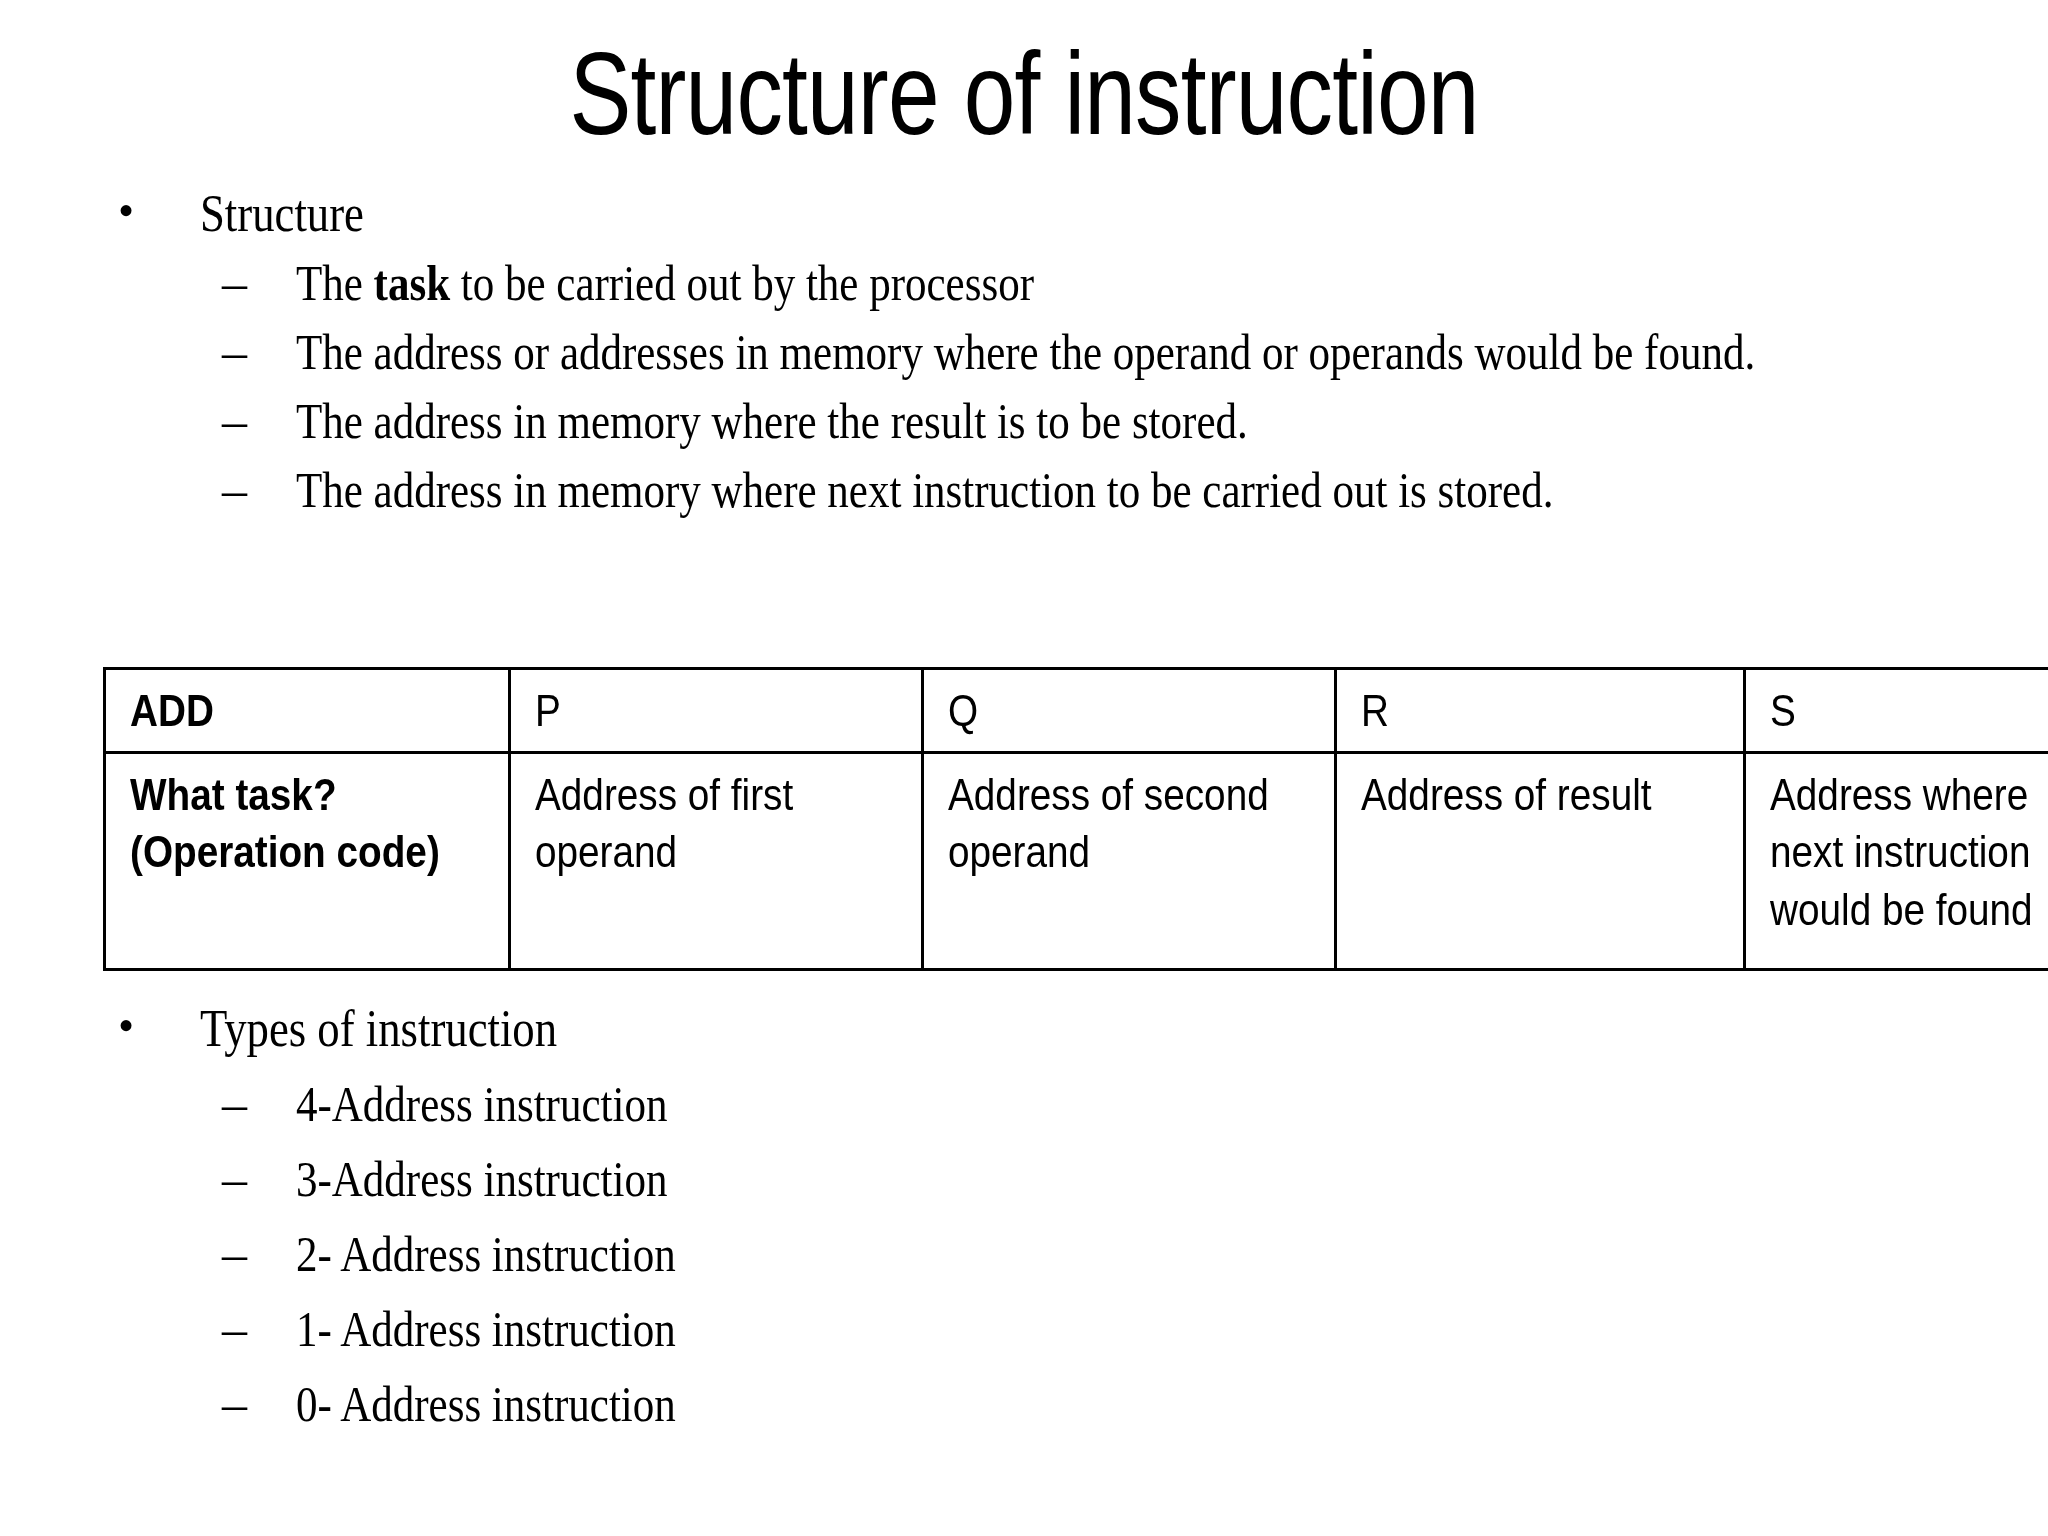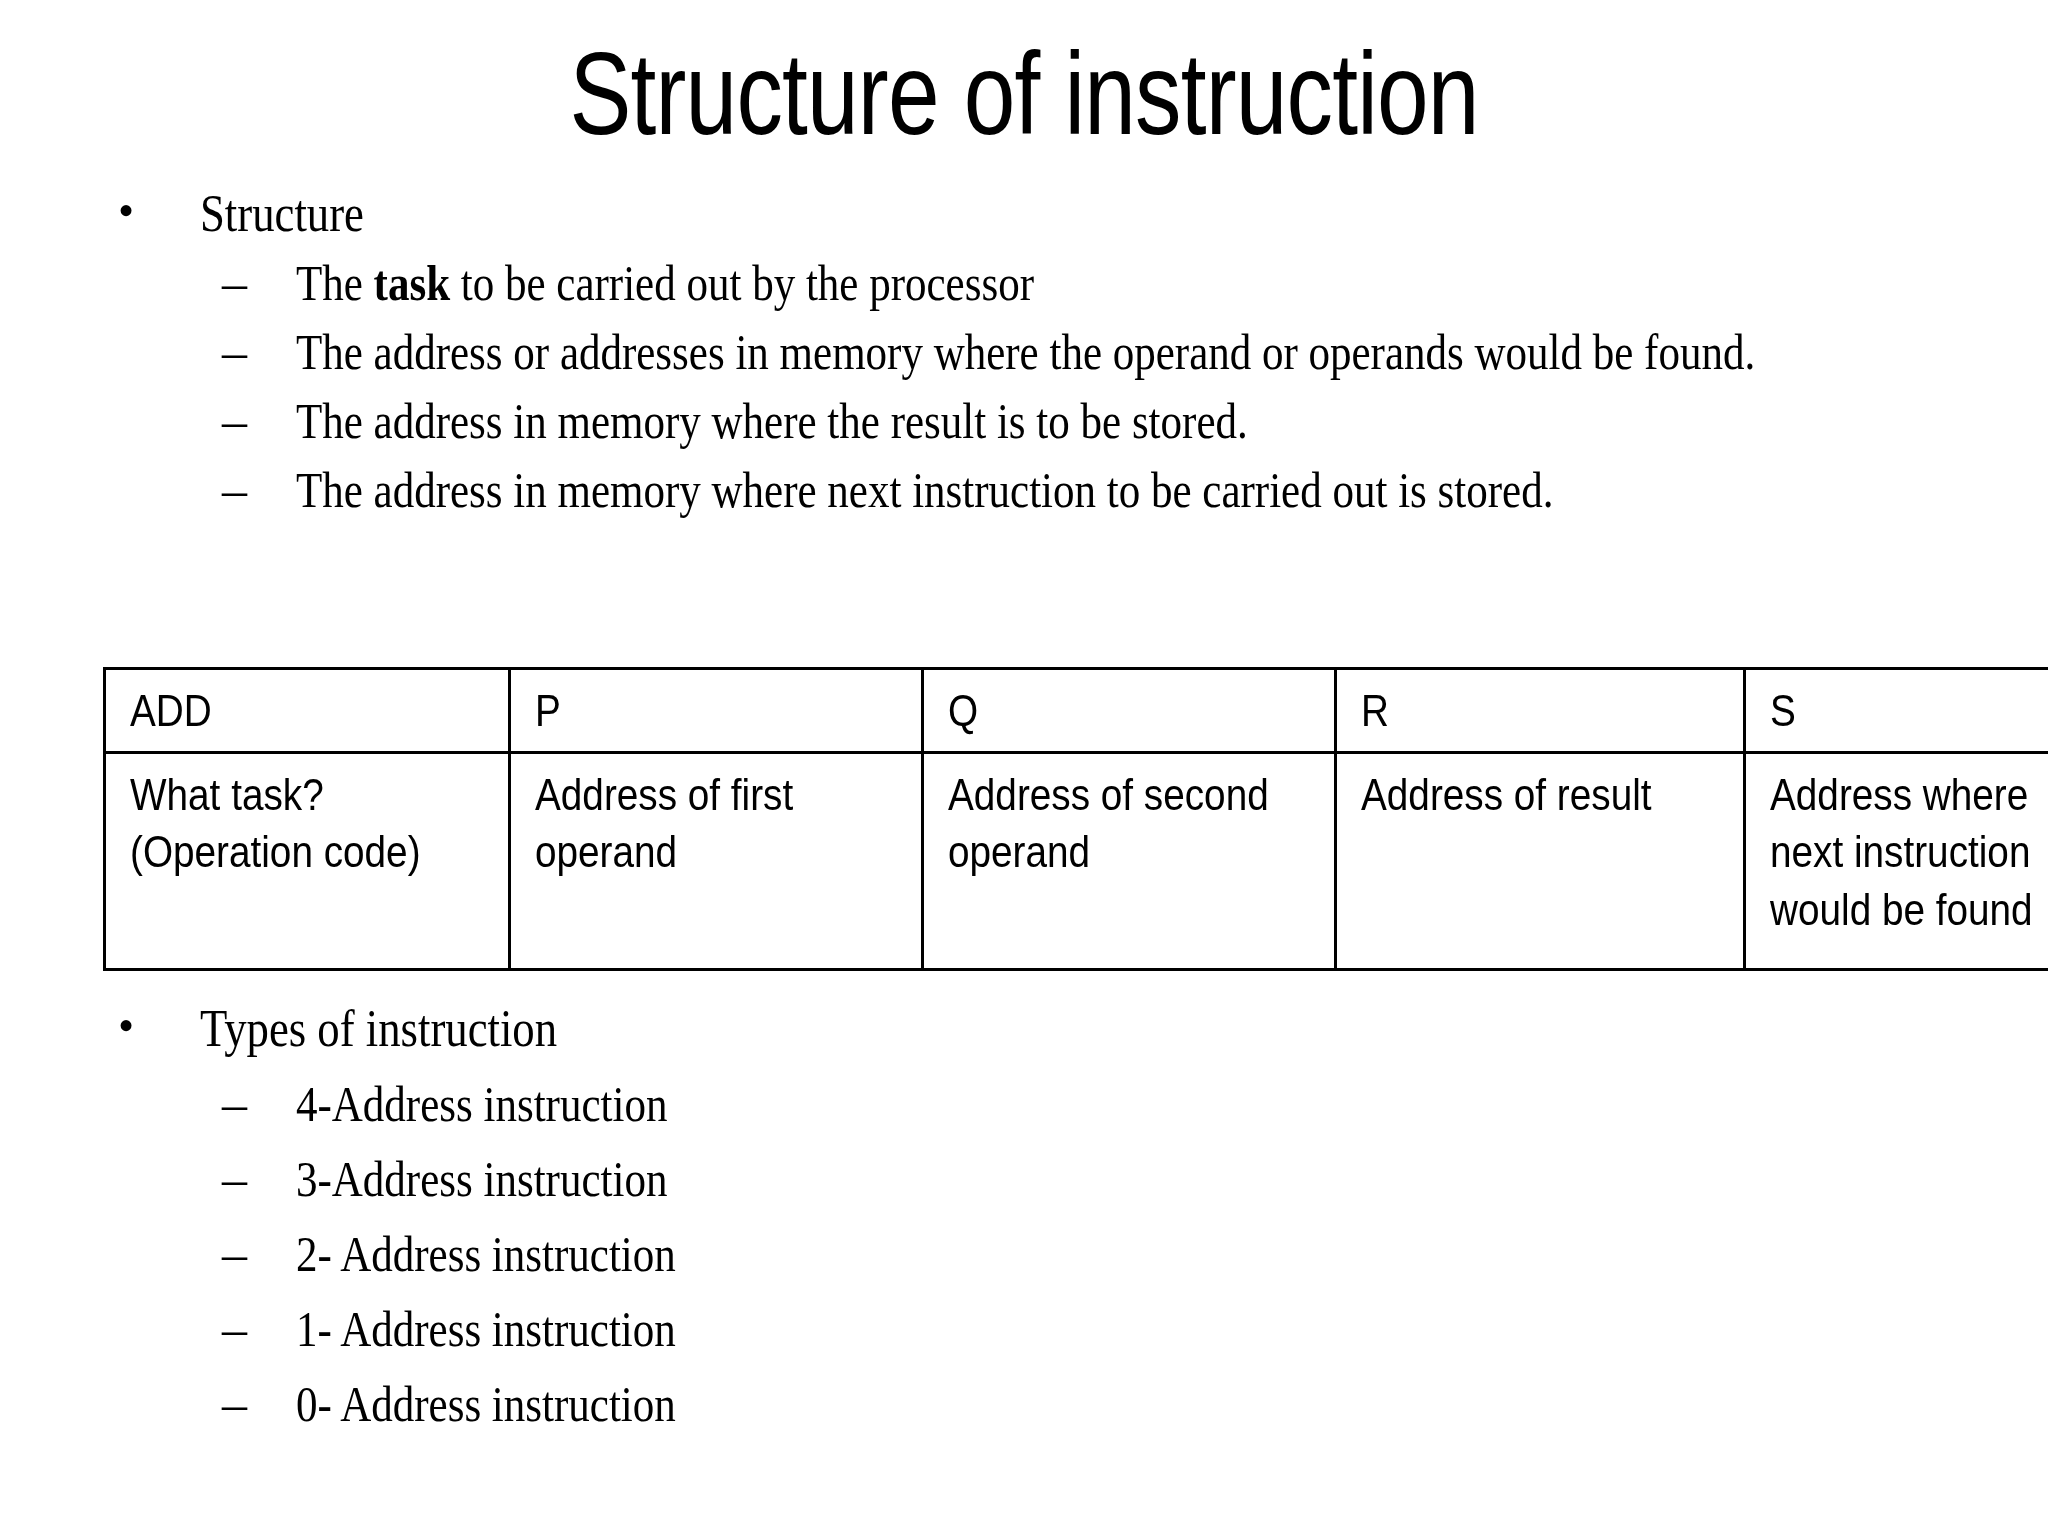--- a/index.html
+++ b/index.html
@@ -111,21 +111,21 @@
     line-height: 1.30;
   }
   .instr-table td .cell-text {
     display: block;
     transform: scaleX(0.88);
     transform-origin: 0 50%;
   }
   .instr-table tr.head-row td { height: 56px; }
   .instr-table tr.body-row td { height: 190px; }
 
-  .c0 { width: 378px; }
+  .c0 { width: 378px; font-weight: bold; }
   .c1 { width: 386px; }
   .c2 { width: 386px; }
   .c3 { width: 382px; }
   .c4 { width: 383px; }
 
   
   .lower-area {
     position: absolute;
     left: 0;
     top: 1000px;

